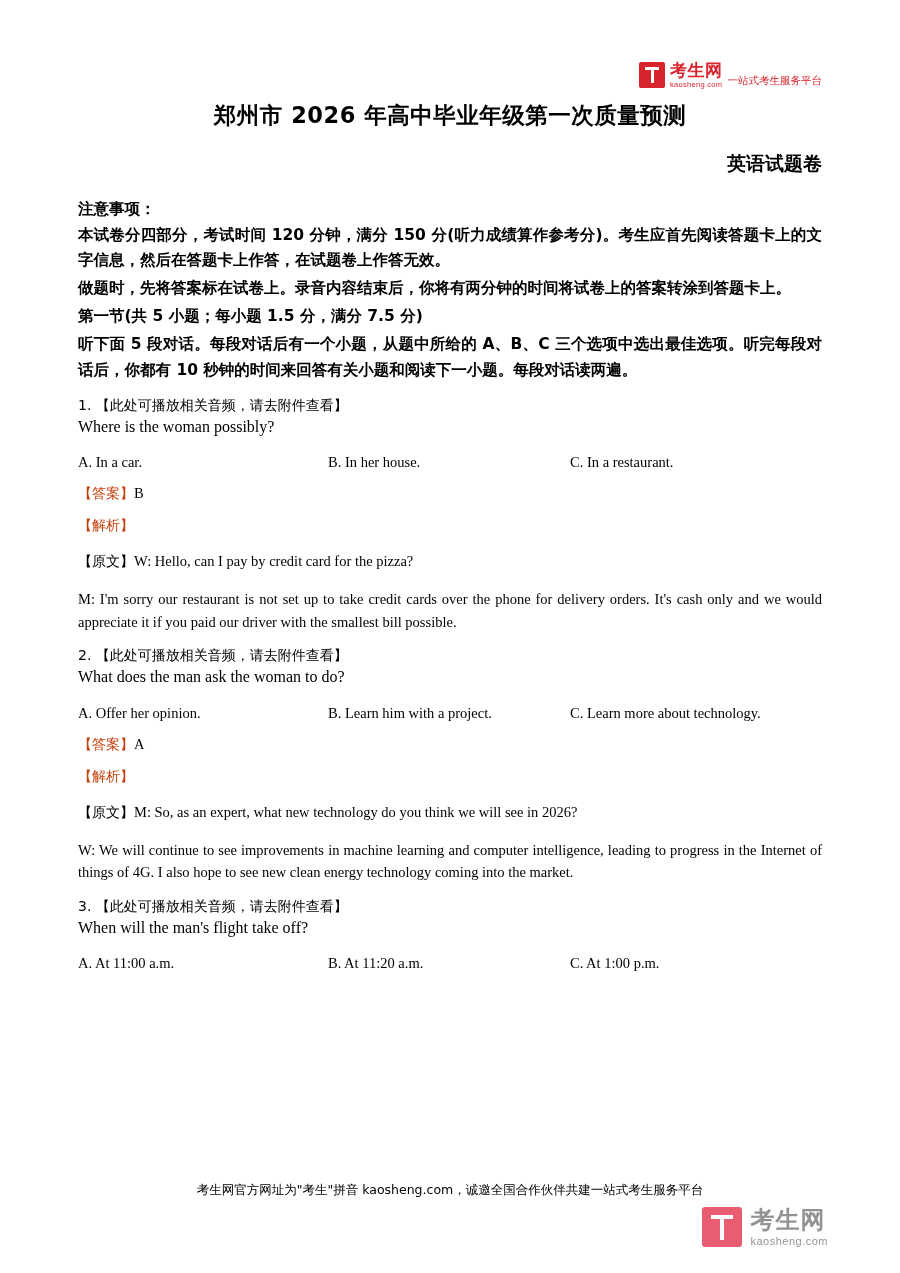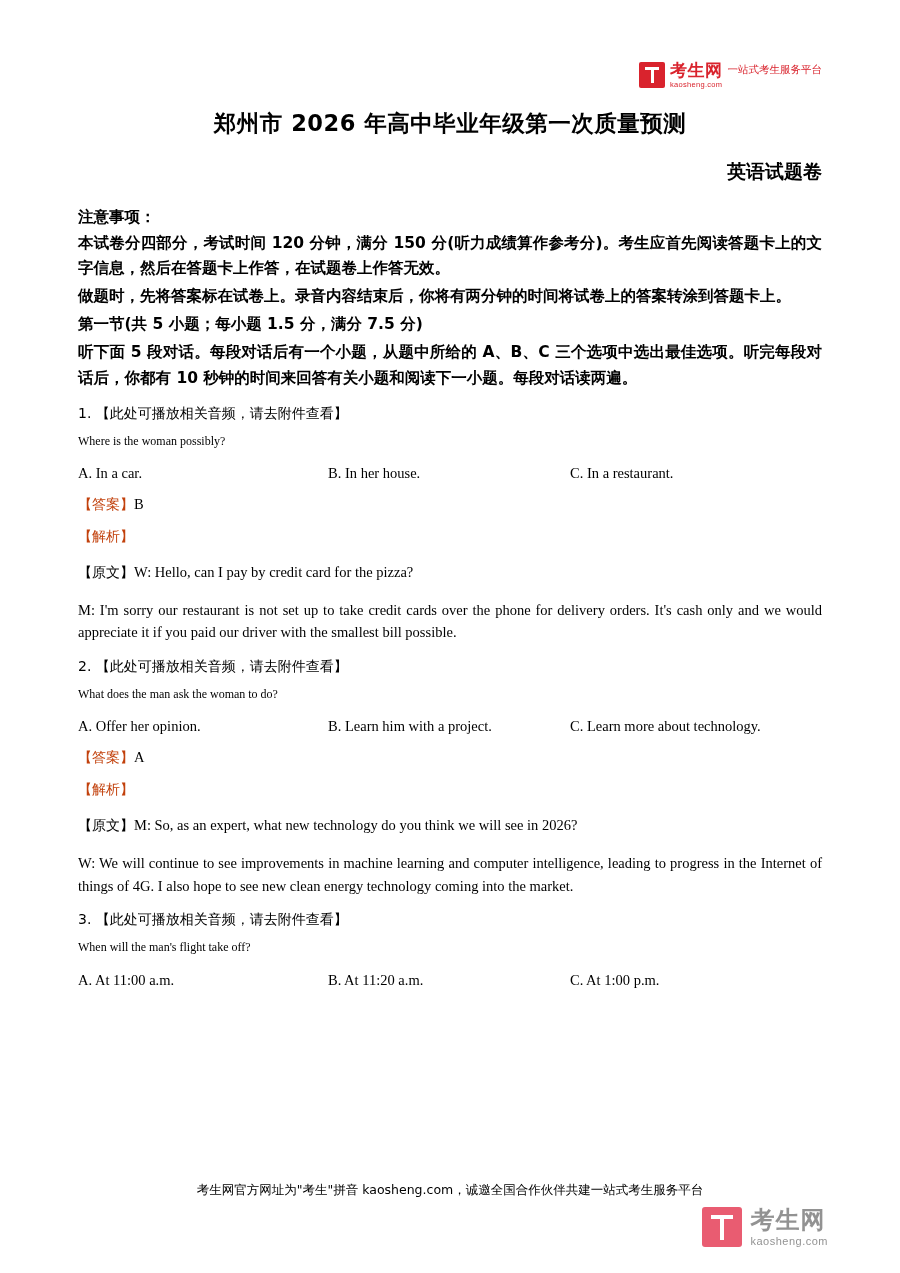--- a/index.html
+++ b/index.html
@@ -13,21 +13,21 @@
     position: relative;
     font-family: "Liberation Serif", serif;
     color: #000000;
     overflow: hidden;
   }
   .page {
     position: relative;
     width: 900px;
     height: 1273px;
     box-sizing: border-box;
-    padding: 8px 78px;
+    padding: 0 78px;
   }
 
   
   .logo-wrap {
     position: absolute;
     right: 78px;
     top: 62px;
     display: flex;
     align-items: center;
     gap: 5px;
@@ -74,21 +74,21 @@
     font-size: 7.5px;
     color: #d9232d;
     margin-top: 2px;
     letter-spacing: 0.3px;
   }
   .logo-tag {
     font-family: "DejaVu Sans", sans-serif;
     font-size: 10.5px;
     color: #d9232d;
     align-self: flex-end;
-    margin-bottom: 12px;
+    margin-bottom: 1px;
   }
 
   
   .doc-title {
     text-align: center;
     font-family: "DejaVu Sans", sans-serif;
     font-weight: bold;
     font-size: 22.5px;
     margin: 0;
     padding-top: 100px;
@@ -118,22 +118,22 @@
     margin: 3px 0 0 0;
     text-align: justify;
   }
   .q-line {
     font-family: "DejaVu Sans", sans-serif;
     font-size: 14px;
     margin: 14px 0 0 0;
   }
   .en-line {
     font-family: "Liberation Serif", serif;
-    font-size: 12px;
-    margin: 9px 0 0 0;
+    font-size: 16px;
+    margin: 0 0 0 0;
     line-height: 1.55;
     text-align: justify;
   }
   .opts {
     display: flex;
     margin: 15px 0 0 0;
     font-family: "Liberation Serif", serif;
     font-size: 14.5px;
   }
   .opt-a { width: 250px; }

